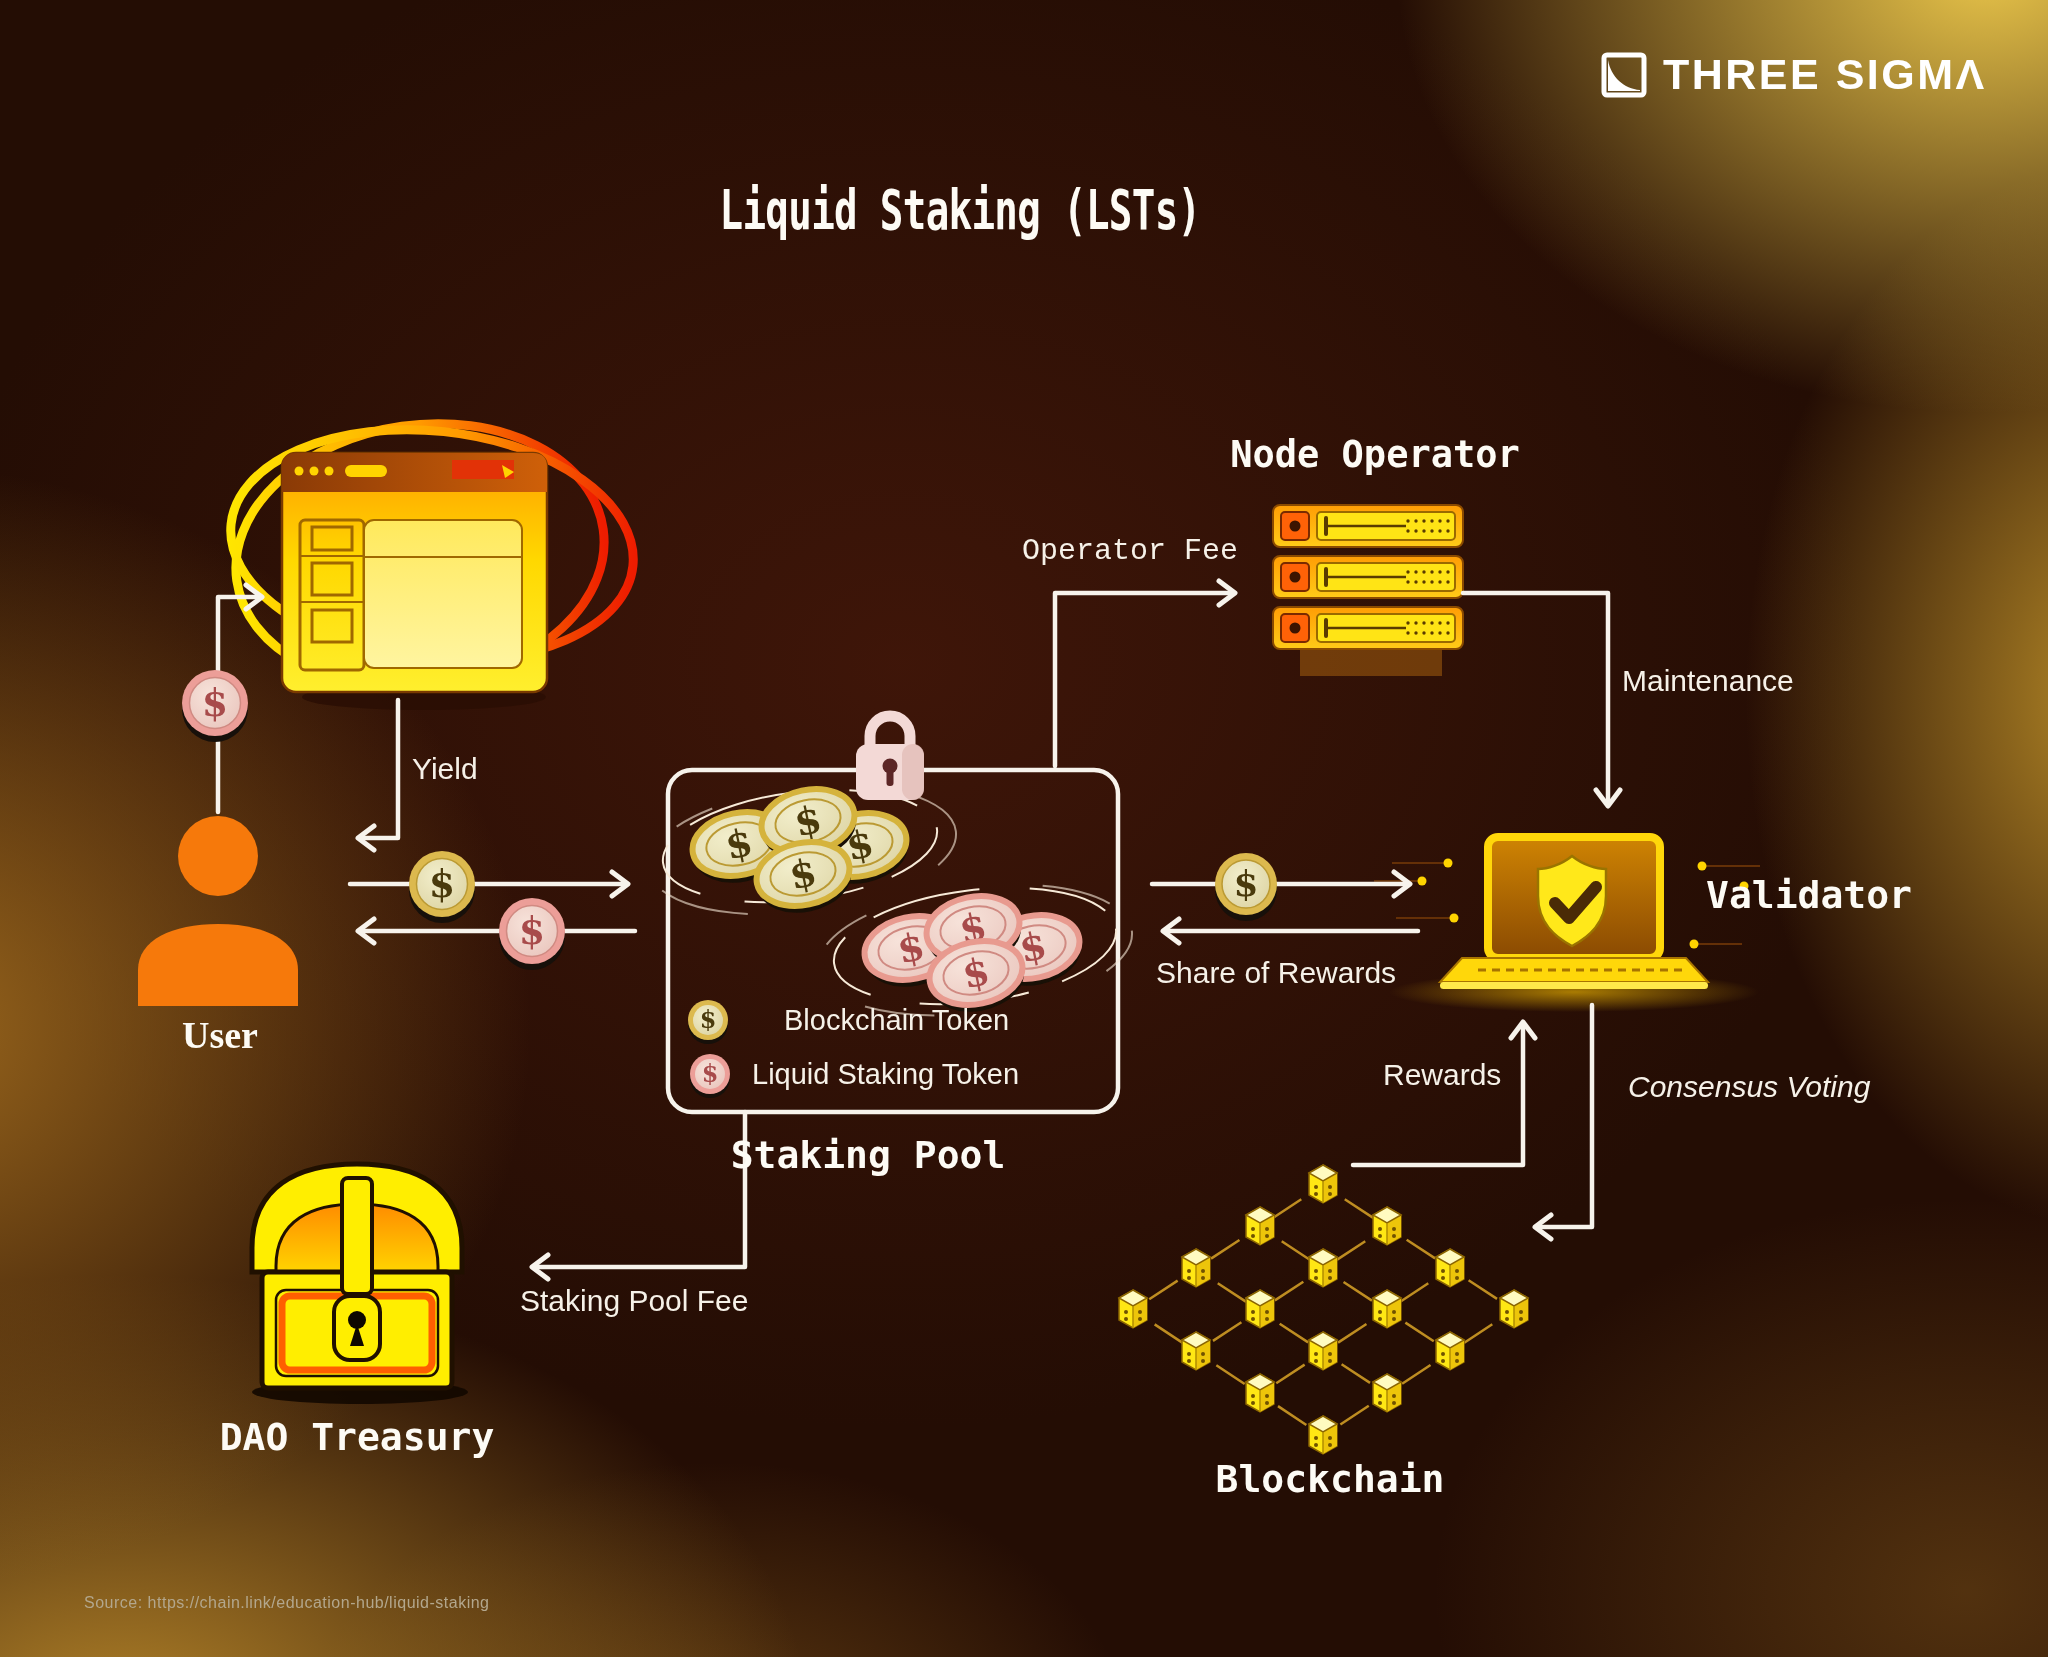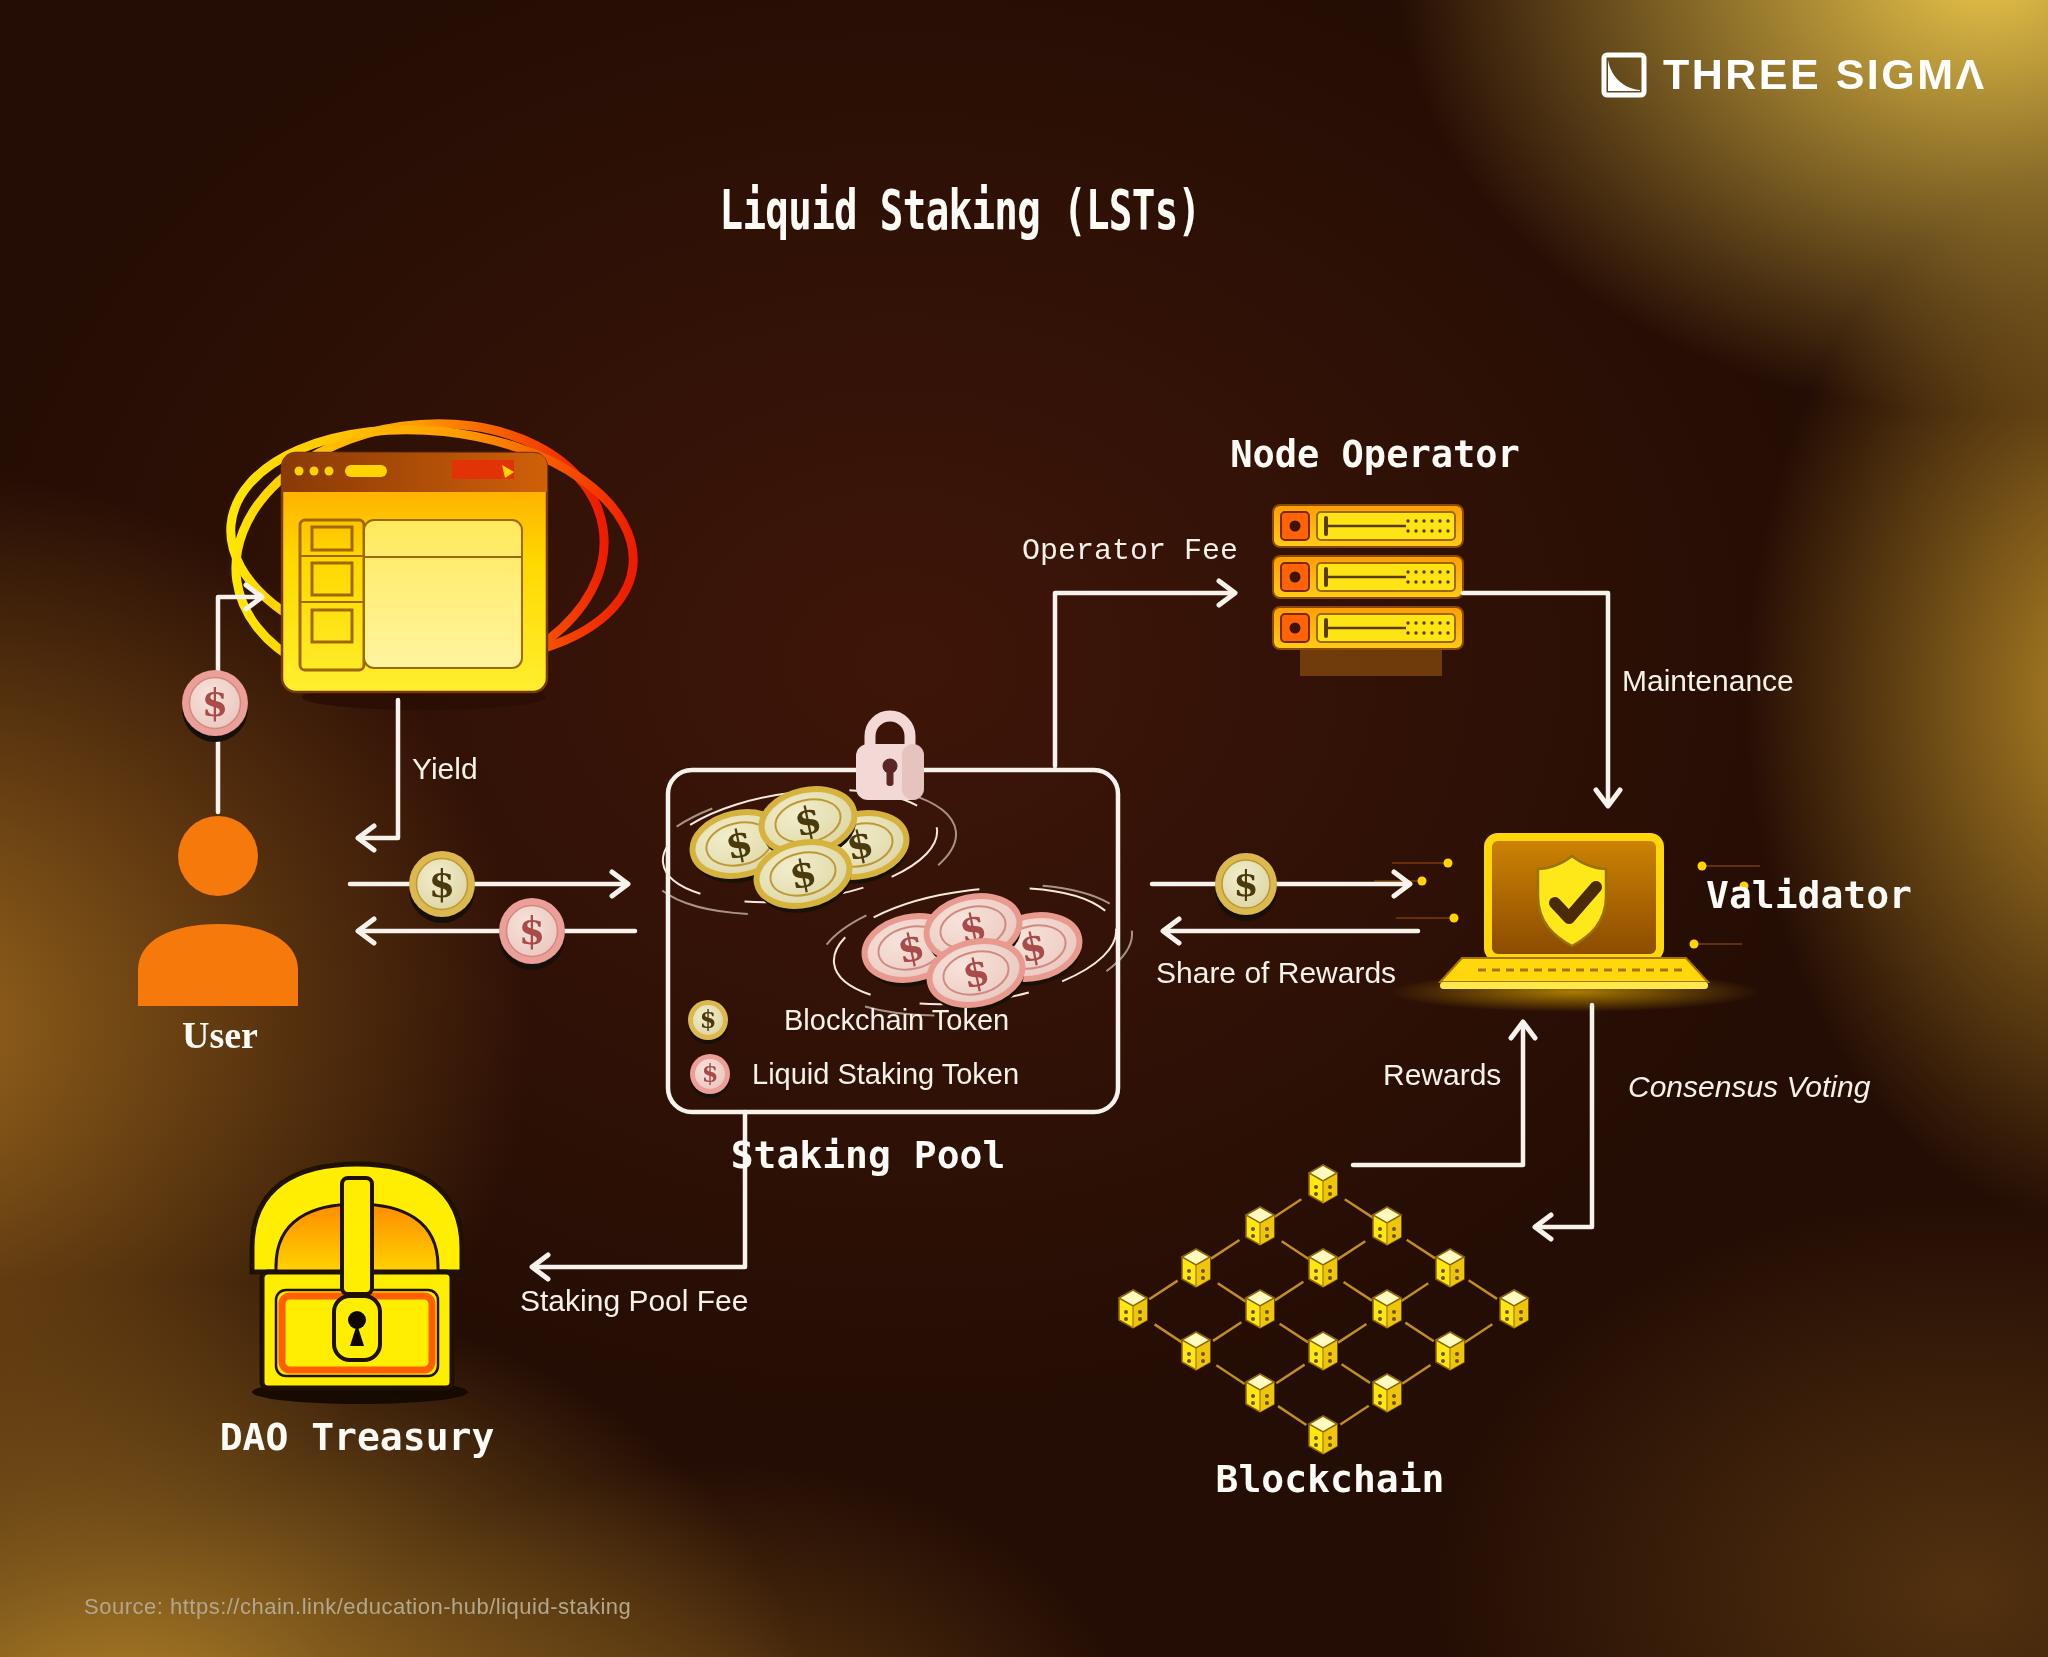--- a/index.html
+++ b/index.html
@@ -18,21 +18,21 @@
   }
   .lbl{position:absolute;white-space:nowrap;line-height:1.15;}
   .mono{font-family:"DejaVu Sans Mono",monospace;font-weight:700;color:#fdfbf5;}
   .sans{font-family:"Liberation Sans","DejaVu Sans",sans-serif;font-weight:400;color:#f6f1e8;}
   .ctr{transform:translateX(-50%);}
   .title{font-size:56px;transform:translateX(-50%) scaleX(.7);letter-spacing:-1px;}
   .node{font-size:38px;}
   .node-sm{font-size:37px;}
   .flow{font-size:30px;}
   .legend-txt{font-size:29px;}
-  .source{font-size:22px;color:#b3a78d;letter-spacing:.5px;}
+  .source{font-size:16px;color:#b3a78d;letter-spacing:.5px;}
   .brand{position:absolute;left:1600px;top:50px;display:flex;align-items:center;gap:15px;}
   .brand-text{font-family:"Liberation Sans",sans-serif;font-weight:700;font-size:43px;color:#ffffff;letter-spacing:2.5px;}
   svg.overlay{position:absolute;left:0;top:0;}
 </style>
 </head>
 <body>
 
 <div class="stage">
 
   <svg class="overlay" width="2048" height="1657" viewBox="0 0 2048 1657">

